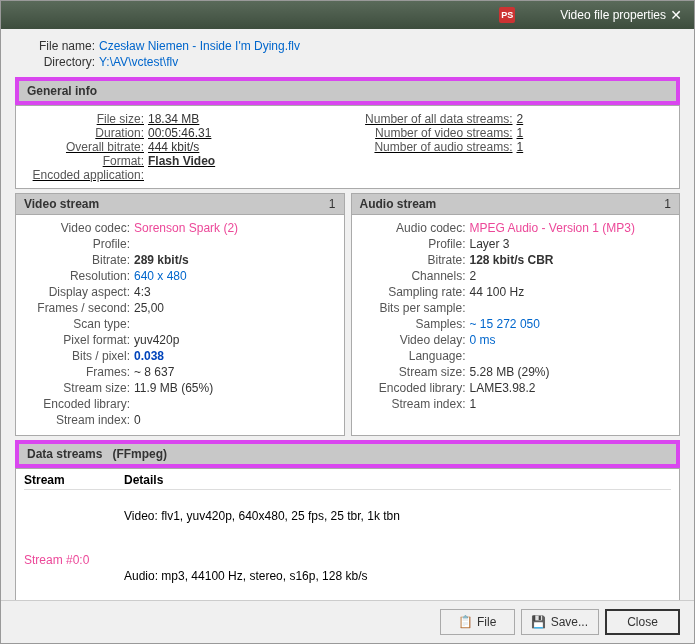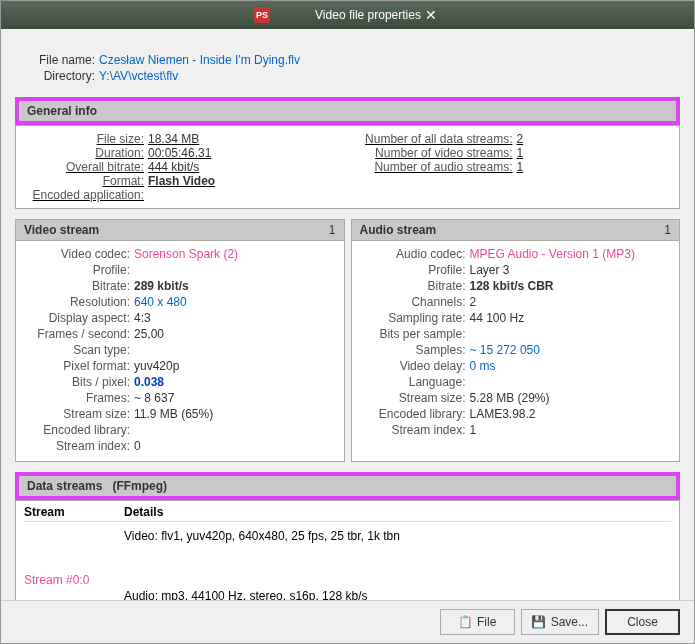--- a/index.html
+++ b/index.html
@@ -21,21 +21,21 @@
       box-shadow: 2px 2px 8px rgba(0,0,0,0.4);
       display: flex;
       flex-direction: column;
     }
     .title-bar {
       background: linear-gradient(to bottom, #5a6a5a, #3d4d3d);
       color: white;
       padding: 6px 8px;
       display: flex;
       align-items: center;
-      justify-content: center;
+      justify-content: flex-end;
       height: 28px;
     }
     .title-bar-left {
       display: flex;
       align-items: center;
       gap: 6px;
     }
     .title-bar-icon {
       width: 16px;
       height: 16px;
@@ -60,24 +60,24 @@
       border: none;
       color: white;
       cursor: pointer;
       font-size: 14px;
       display: flex;
       align-items: center;
       justify-content: center;
     }
     .content {
       flex: 1;
-      padding: 20px 14px;
+      padding: 6px 14px;
       display: flex;
       flex-direction: column;
-      gap: 10px;
+      gap: 4px;
       overflow: hidden;
     }
     .file-info {
       display: flex;
       flex-direction: column;
       gap: 2px;
       padding: 4px 0;
     }
     .file-info-row {
       display: flex;
@@ -178,21 +178,21 @@
       border: 1px solid #aaa;
       background: white;
       padding: 4px 8px;
     }
     .ds-header-row {
       display: flex;
       gap: 20px;
       font-weight: bold;
       border-bottom: 1px solid #ddd;
       padding-bottom: 2px;
-      margin-bottom: 7px;
+      margin-bottom: 19px;
     }
     .ds-col1 { min-width: 80px; }
     .ds-data-row {
       display: flex;
       gap: 20px;
       margin-bottom: 2px;
     }
     .ds-stream-link { color: #ec4899; margin-top: 44px; }
     .footer {
       display: flex;

